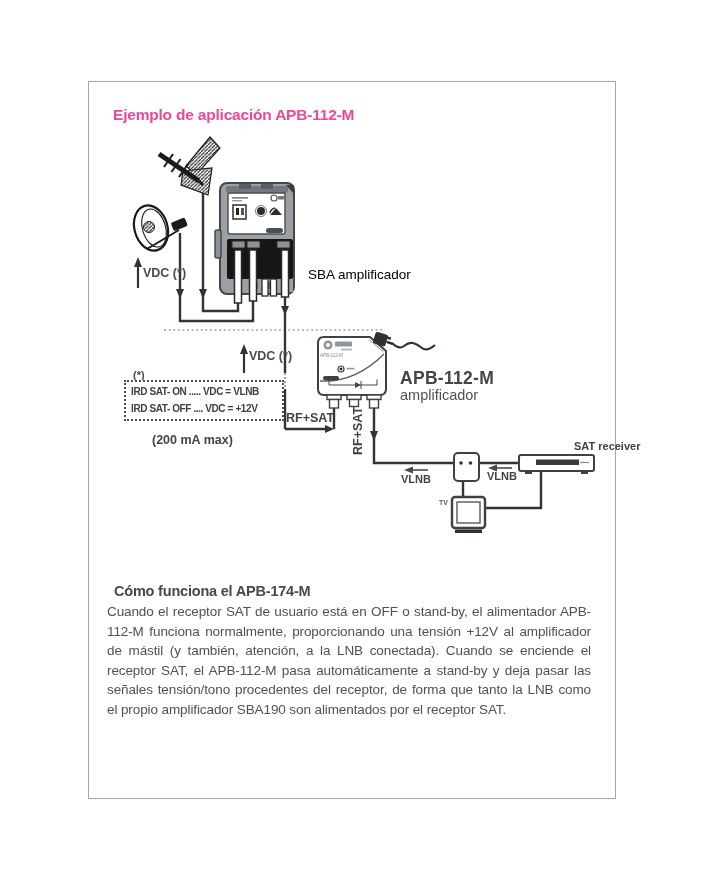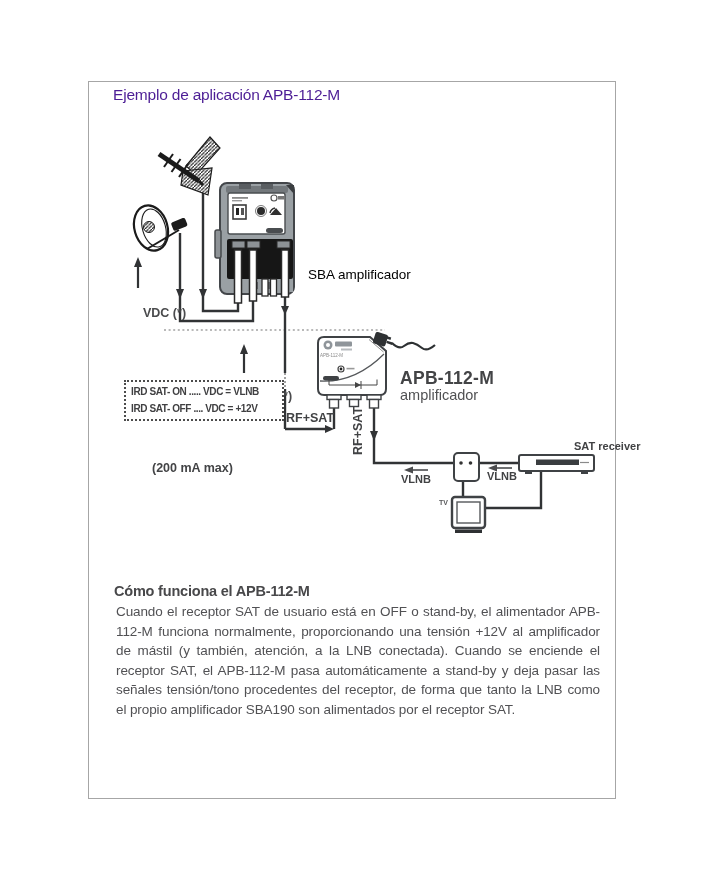--- a/index.html
+++ b/index.html
@@ -1,38 +1,38 @@
 <!DOCTYPE html>
 <html><head>
 <meta charset="utf-8">
 <style>
   html,body{margin:0;padding:0;background:#ffffff;}
   body{width:705px;height:881px;position:relative;font-family:"Liberation Sans",sans-serif;overflow:hidden;}
   .page{position:absolute;left:88px;top:81px;width:526px;height:716px;border:1.5px solid #a6a6a6;background:#fff;}
   .abs{position:absolute;white-space:nowrap;}
-  .page-title{left:24px;top:4px;font-size:15.5px;font-weight:normal;color:#4c1d95;letter-spacing:-0.2px;}
+  .page-title{left:24px;top:24px;font-size:15.5px;font-weight:bold;color:#ec4899;letter-spacing:-0.2px;}
   .diagram-svg{position:absolute;left:0;top:0;}
-  .lbl{color:#4a4b4d;margin-top:40px;}
+  .lbl{color:#4a4b4d;}
   .lbl-vdc-top{left:54px;top:184px;font-size:12.5px;font-weight:bold;}
   .lbl-vdc-mid{left:160px;top:267px;font-size:12.5px;font-weight:bold;}
   .lbl-sba{left:219px;top:185px;font-size:13.5px;color:#000000;}
   .lbl-apb-title{left:311px;top:286px;font-size:17.5px;font-weight:bold;color:#434446;letter-spacing:0.3px;}
   .lbl-apb-sub{left:311px;top:305px;font-size:14.5px;color:#505153;}
   .lbl-ast{left:44px;top:287px;font-size:11px;font-weight:bold;}
   .ird-box{left:35px;top:298px;width:146px;border:2px dotted #4c4c4c;padding:2px 5px;font-size:10px;font-weight:bold;line-height:16.5px;color:#404042;letter-spacing:-0.4px;background:#fff;}
-  .lbl-200{left:63px;top:351px;font-size:12.5px;font-weight:bold;color:#434446;margin-top:28px;}
+  .lbl-200{left:63px;top:351px;font-size:12.5px;font-weight:bold;color:#434446;}
   .lbl-rfsat-h{left:197px;top:329px;font-size:12.5px;font-weight:bold;color:#414244;}
   .lbl-rfsat-v{left:262px;top:373px;font-size:12.5px;font-weight:bold;color:#414244;transform:rotate(-90deg);transform-origin:0 0;}
   .lbl-vlnb-1{left:312px;top:391px;font-size:11px;font-weight:bold;color:#414244;}
   .lbl-vlnb-2{left:398px;top:388px;font-size:11px;font-weight:bold;color:#414244;}
   .lbl-satrx{left:437px;top:358px;font-size:11px;font-weight:bold;color:#414244;margin-left:48px;}
   .lbl-tv{left:350px;top:417px;font-size:7px;font-weight:bold;color:#57585a;}
   .lbl-apbface{left:231px;top:271px;font-size:4.5px;color:#8a8a8a;}
   .body-heading{left:25px;top:501px;font-size:14.5px;font-weight:bold;color:#48484a;letter-spacing:-0.2px;}
-  .body-paragraph{left:27px;top:520px;width:484px;font-size:13.5px;line-height:19.6px;color:#515154;text-align:justify;white-space:normal;letter-spacing:-0.1px;}
+  .body-paragraph{left:18px;top:520px;width:484px;font-size:13.5px;line-height:19.6px;color:#515154;text-align:justify;white-space:normal;letter-spacing:-0.1px;}
 </style>
 </head>
 <body>
 
 <div class="page">
 
   <div class="abs page-title">Ejemplo de aplicación APB-112-M</div>
 
   <svg class="diagram-svg" width="527" height="500" viewBox="0 0 527 500">
     <defs>
@@ -201,16 +201,16 @@
   <div class="abs lbl-200">(200 mA max)</div>
 
   <div class="abs lbl-rfsat-h">RF+SAT</div>
   <div class="abs lbl-rfsat-v">RF+SAT</div>
   <div class="abs lbl-vlnb-1">VLNB</div>
   <div class="abs lbl-vlnb-2">VLNB</div>
   <div class="abs lbl-satrx">SAT receiver</div>
   <div class="abs lbl-tv">TV</div>
   <div class="abs lbl-apbface">APB-112-M</div>
 
-  <div class="abs body-heading">Cómo funciona el APB-112-M</div>
+  <div class="abs body-heading">Cómo funciona el APB-174-M</div>
   <div class="abs body-paragraph">Cuando el receptor SAT de usuario está en OFF o stand-by, el alimentador APB-112-M funciona normalmente, proporcionando una tensión +12V al amplificador de mástil (y también, atención, a la LNB conectada). Cuando se enciende el receptor SAT, el APB-112-M pasa automáticamente a stand-by y deja pasar las señales tensión/tono procedentes del receptor, de forma que tanto la LNB como el propio amplificador SBA190 son alimentados por el receptor SAT.</div>
 
 </div>
 
 </body></html>

